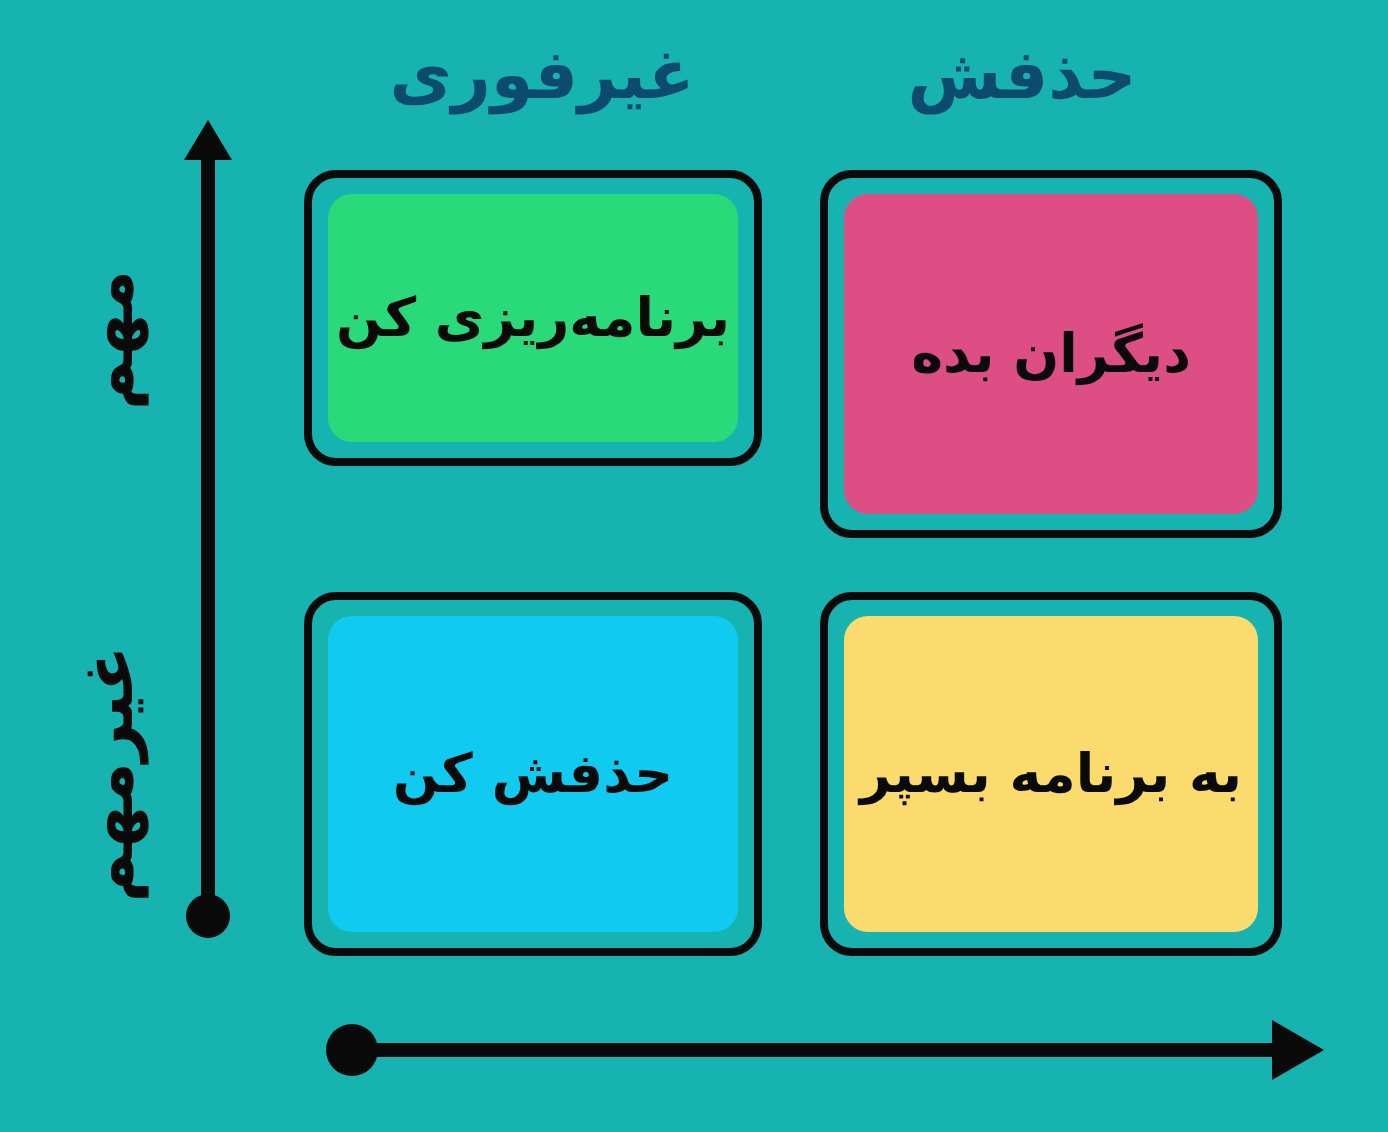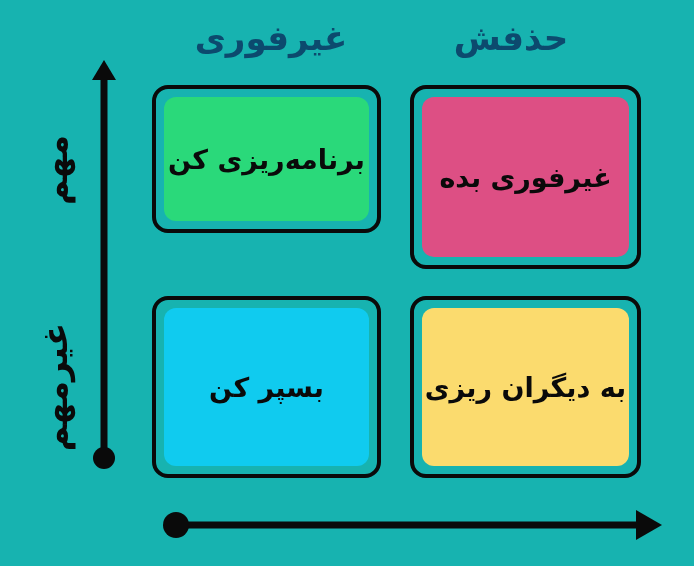--- a/index.html
+++ b/index.html
@@ -34,27 +34,27 @@
 <div class="row-label" style="left:-25px; top:367px; width:160px;">غیرمهم</div>
 
 <div class="box" style="left:152px; top:85px; width:229px; height:148px;">
   <div class="inner" style="background:#2ad97a;">
     <span>برنامه‌ریزی کن</span>
   </div>
 </div>
 
 <div class="box" style="left:410px; top:85px; width:231px; height:184px;">
   <div class="inner" style="background:#dd4f84;">
-    <span>غیرفوری بده</span>
+    <span>دیگران بده</span>
   </div>
 </div>
 
 <div class="box" style="left:152px; top:296px; width:229px; height:182px;">
   <div class="inner" style="background:#10cbef;">
-    <span>بسپر کن</span>
+    <span>حذفش کن</span>
   </div>
 </div>
 
 <div class="box" style="left:410px; top:296px; width:231px; height:182px;">
   <div class="inner" style="background:#fbdb6e;">
-    <span>به دیگران ریزی</span>
+    <span>به برنامه بسپر</span>
   </div>
 </div>
 
 </body></html>

